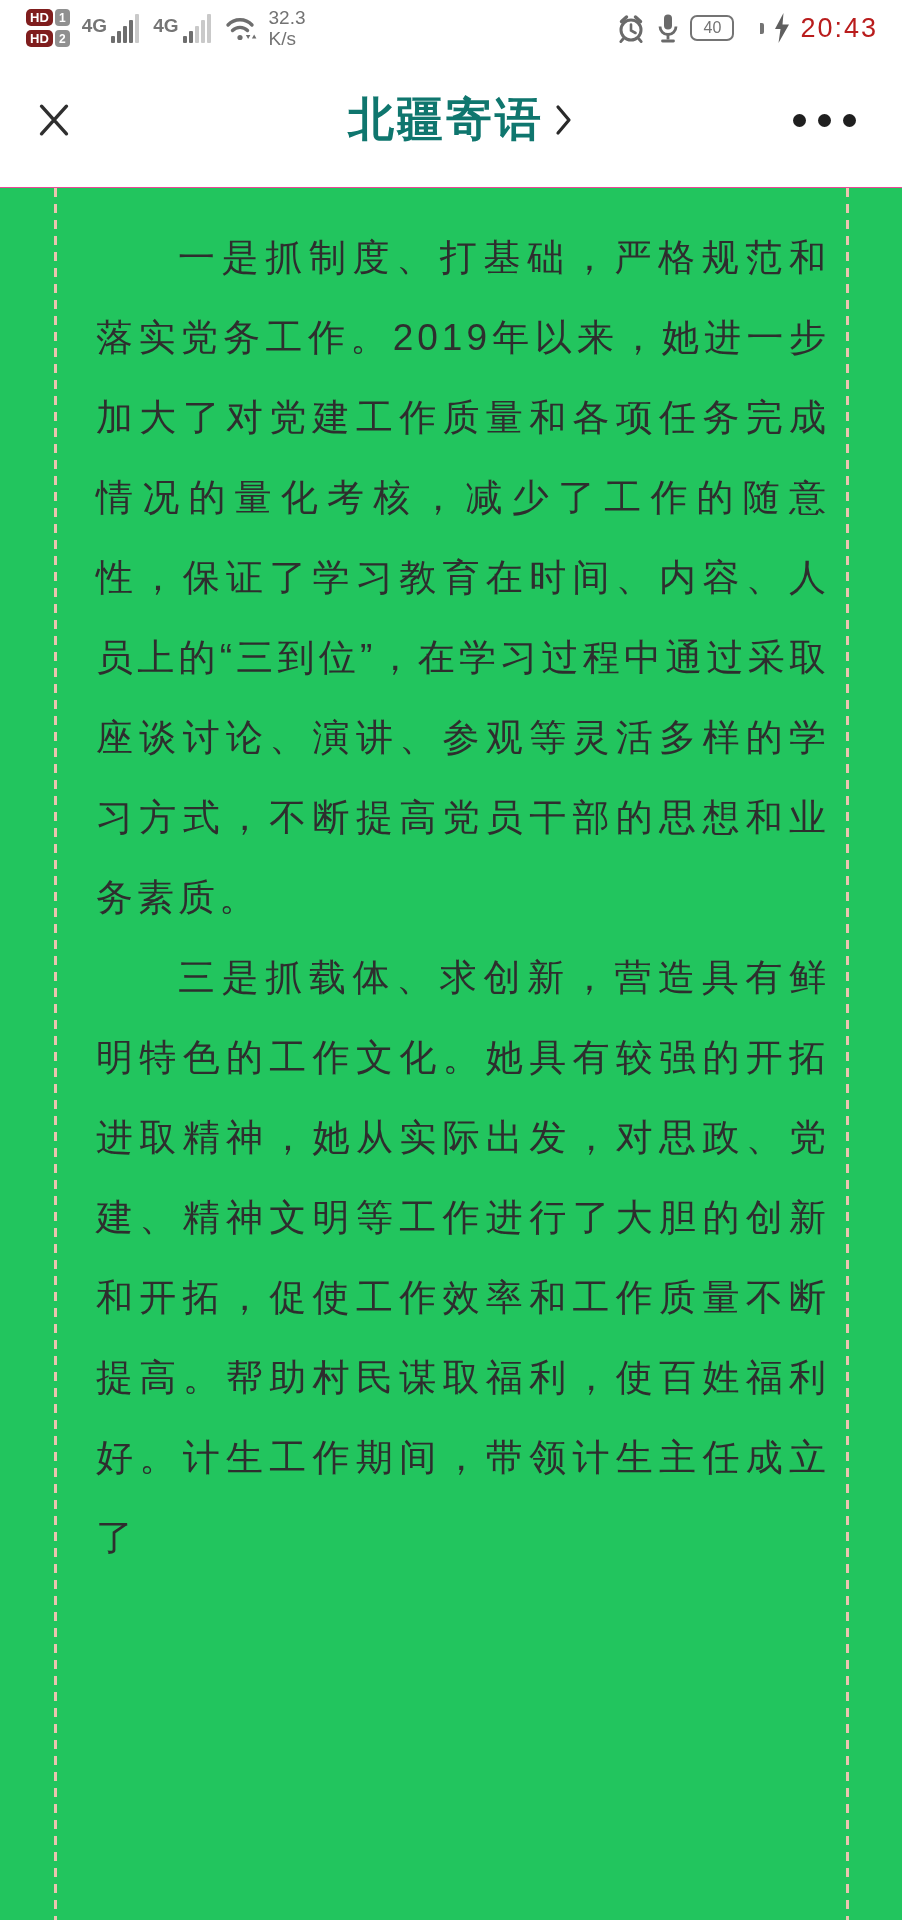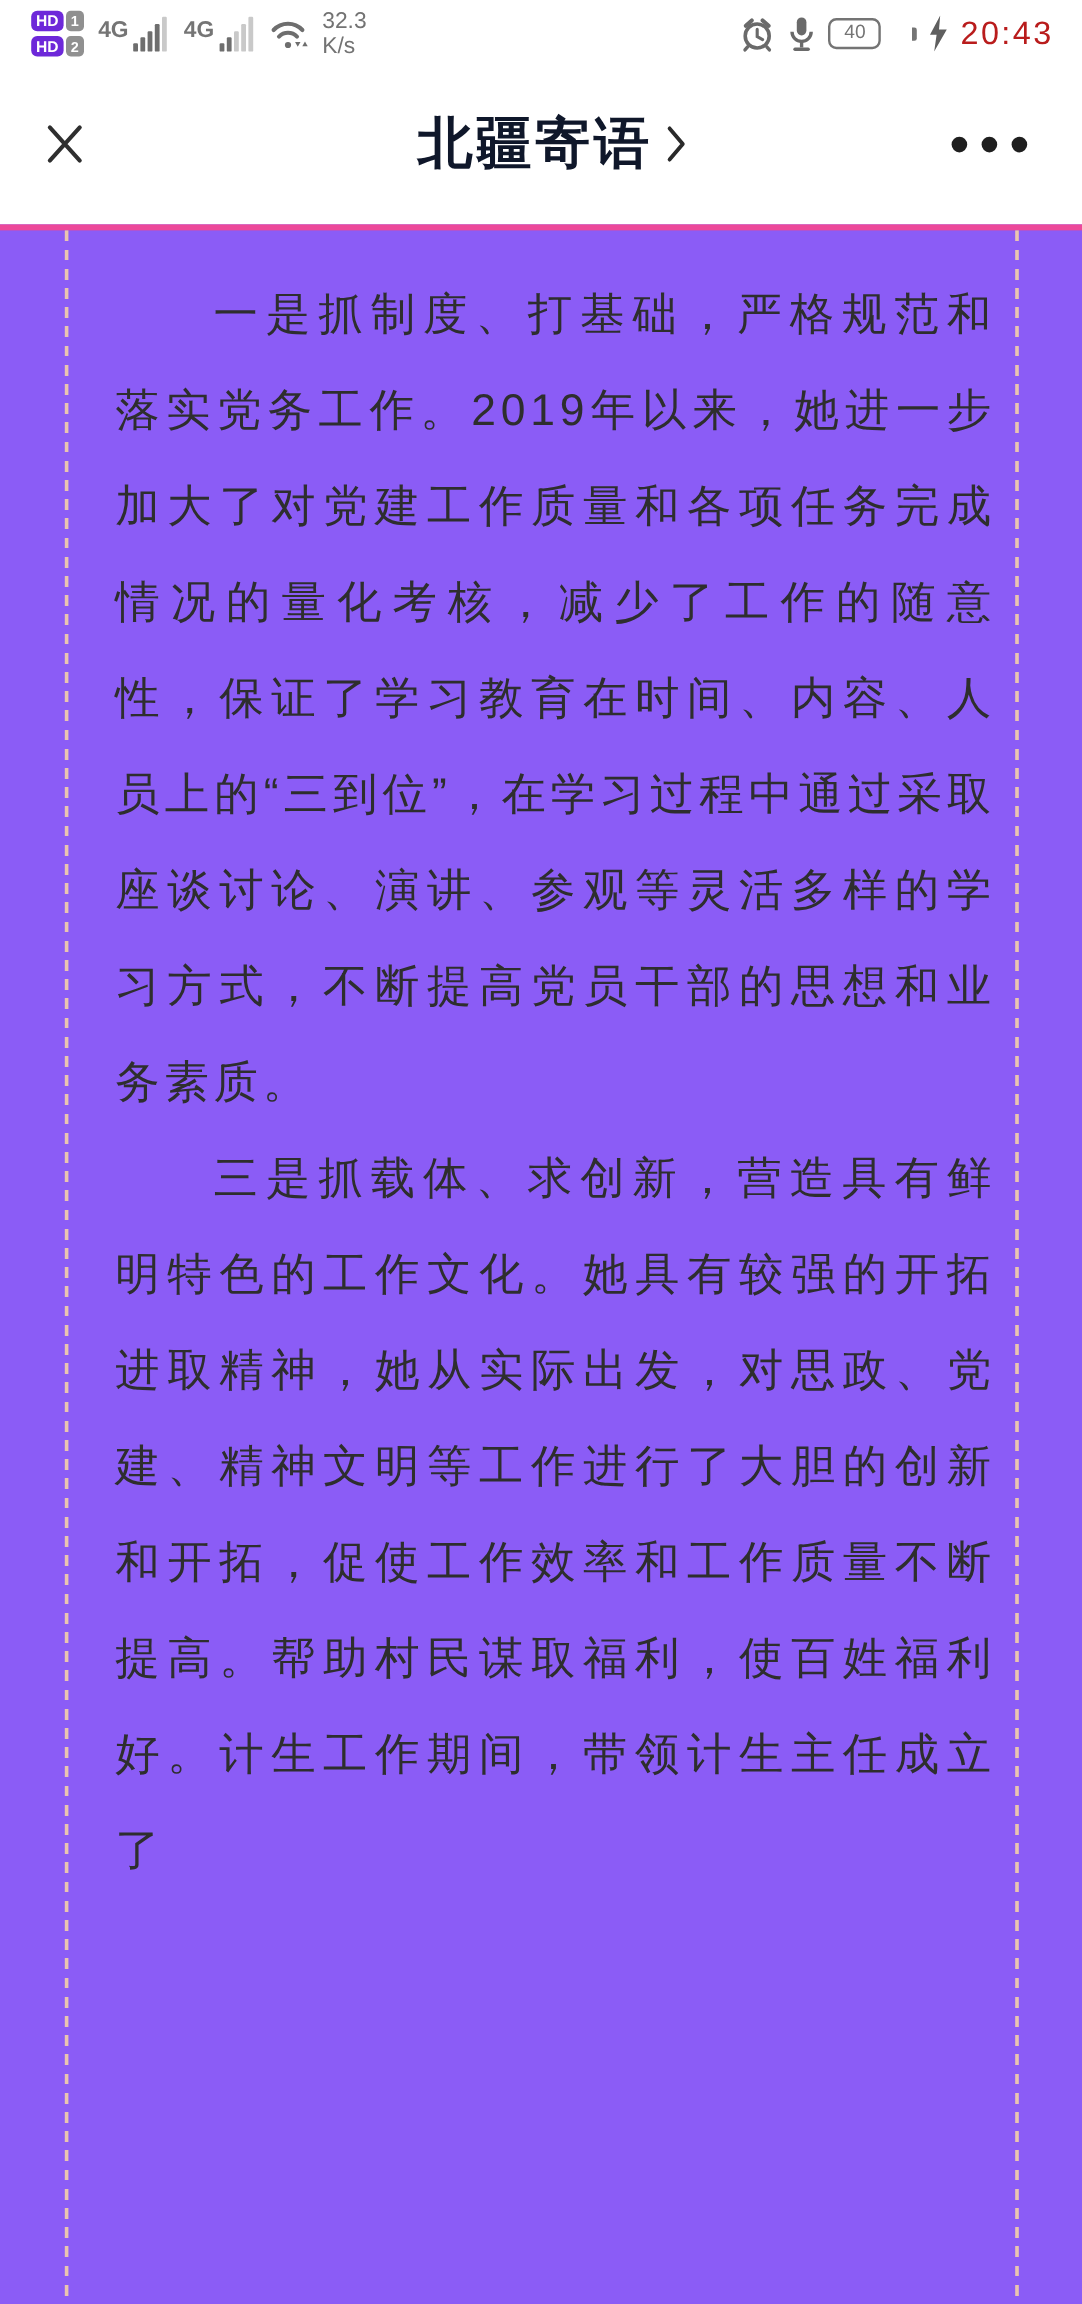--- a/index.html
+++ b/index.html
@@ -8,21 +8,21 @@
     font-family:"Liberation Sans",sans-serif;
   }
   
   .status-bar{
     position:absolute;top:0;left:0;right:0;height:56px;
     display:flex;align-items:center;padding:0 24px 0 26px;box-sizing:border-box;
     color:#747474;
   }
   .sim-col{display:flex;flex-direction:column;gap:4px;margin-right:12px;}
   .sim-badge{display:flex;align-items:center;gap:2px;}
-  .sim-pill{background:#6d28d9;color:#fff;font-size:13px;font-weight:bold;
+  .sim-pill{background:#7f1d1d;color:#fff;font-size:13px;font-weight:bold;
     border-radius:5px;padding:1px 4px;line-height:15px;}
   .sim-num{background:#909090;color:#fff;font-size:12px;font-weight:bold;border-radius:4px;
     width:15px;height:17px;display:flex;align-items:center;justify-content:center;}
   .sig{display:flex;align-items:flex-end;gap:4px;margin-right:14px;}
   .sig-label{font-size:19px;font-weight:bold;color:#757575;align-self:flex-start;line-height:19px;margin-top:3px;}
   .bars{display:flex;align-items:flex-end;gap:2px;height:30px;}
   .bar{width:4px;background:#c9c9c9;border-radius:1px;}
   .bar.on{background:#6e6e6e;}
   .b1{height:7px}.b2{height:12px}.b3{height:17px}.b4{height:23px}.b5{height:29px}
   .wifi-wrap{margin-right:10px;display:flex;align-items:flex-end;}
@@ -37,27 +37,27 @@
   
   .nav-bar{
     position:absolute;top:56px;left:0;right:0;height:104px;
     display:flex;align-items:center;padding:24px 32px 0 32px;box-sizing:border-box;
   }
   .close-btn{width:44px;height:44px;display:flex;align-items:center;justify-content:center;cursor:pointer;}
   .nav-title{
     position:absolute;left:calc(50% + 10px);transform:translateX(-50%);
     display:flex;align-items:center;gap:10px;cursor:pointer;white-space:nowrap;
   }
-  .nav-title-text{font-size:46px;font-weight:600;color:#0f172a;letter-spacing:3px;}
+  .nav-title-text{font-size:46px;font-weight:600;color:#0f766e;letter-spacing:3px;}
   .more-btn{margin-left:auto;margin-right:14px;display:flex;align-items:center;gap:12px;cursor:pointer;padding:8px 0;}
   .dot{width:13px;height:13px;border-radius:50%;background:#1f1f1f;}
   
   .page{
-    position:absolute;top:187px;left:0;right:0;bottom:0;background:#8b5cf6;
-    border-top:5px solid #ec4899;
+    position:absolute;top:187px;left:0;right:0;bottom:0;background:#22c55e;
+    border-top:1px solid #ec4899;
   }
   .dash{position:absolute;top:0;bottom:0;width:3px;
     background:repeating-linear-gradient(to bottom,#eac5b0 0 9px,transparent 9px 16px);}
   .dash-left{left:54px;}
   .dash-right{left:846px;}
   .text-block{position:absolute;left:96px;right:72px;top:30px;color:#2e2e2e;}
   .text-block p{
     margin:0;font-size:37px;line-height:80px;letter-spacing:4px;
     text-align:justify;text-justify:inter-ideograph;text-indent:82px;font-weight:400;
   }

